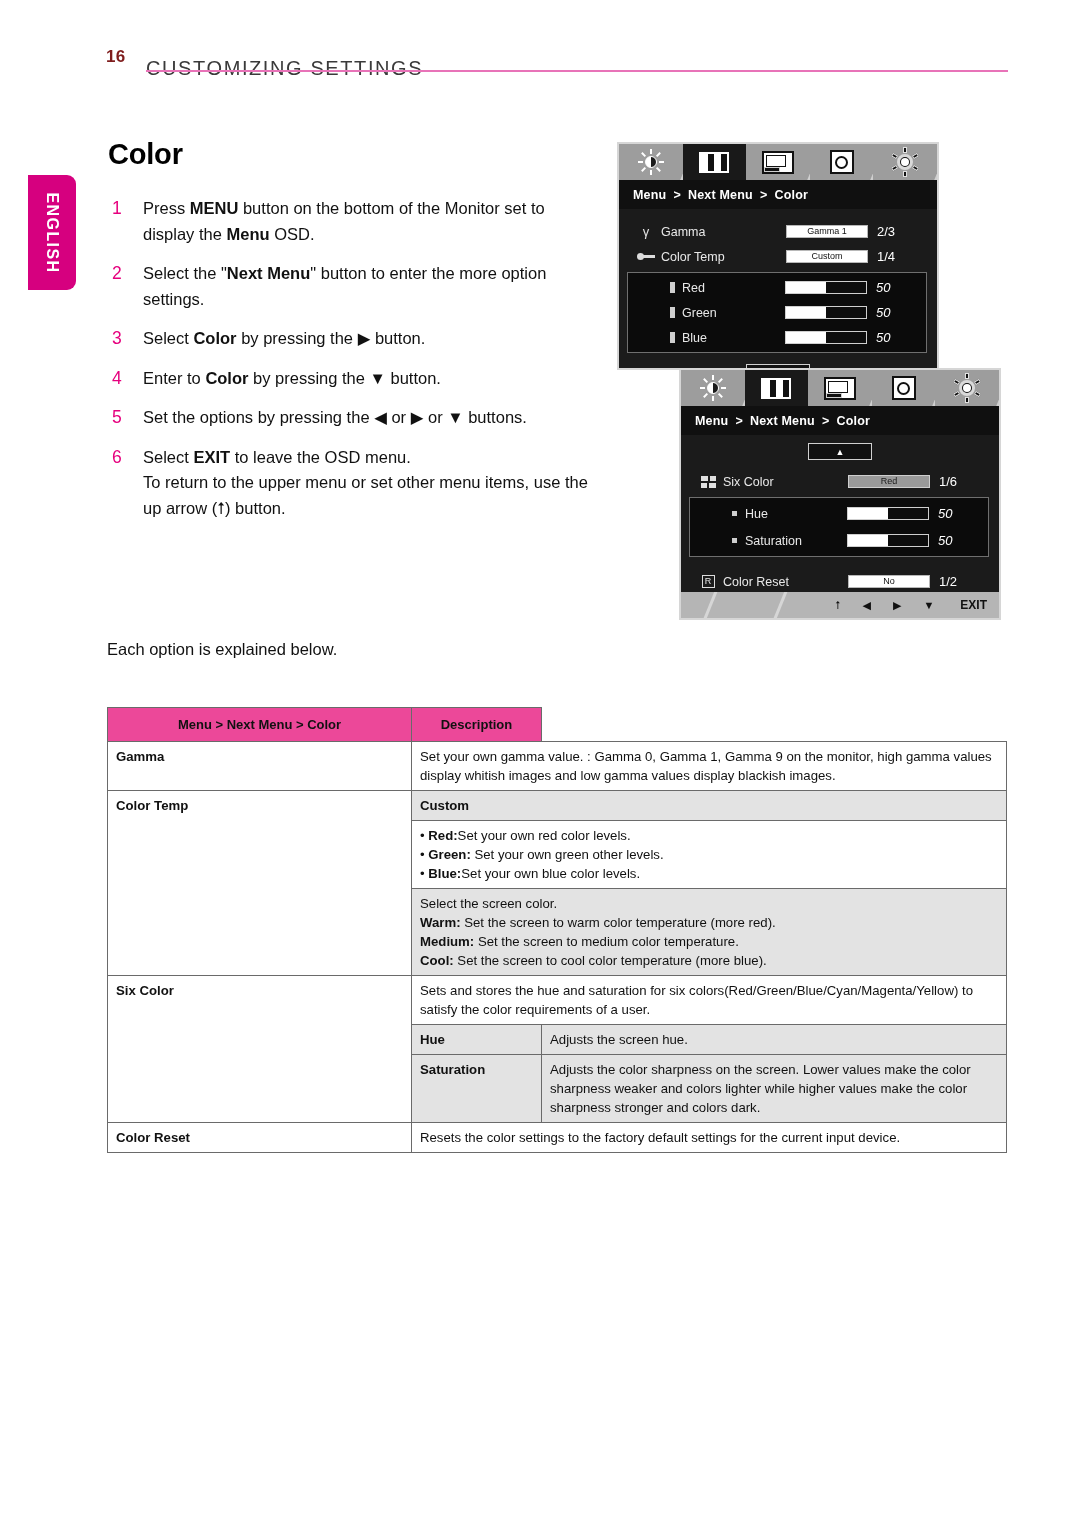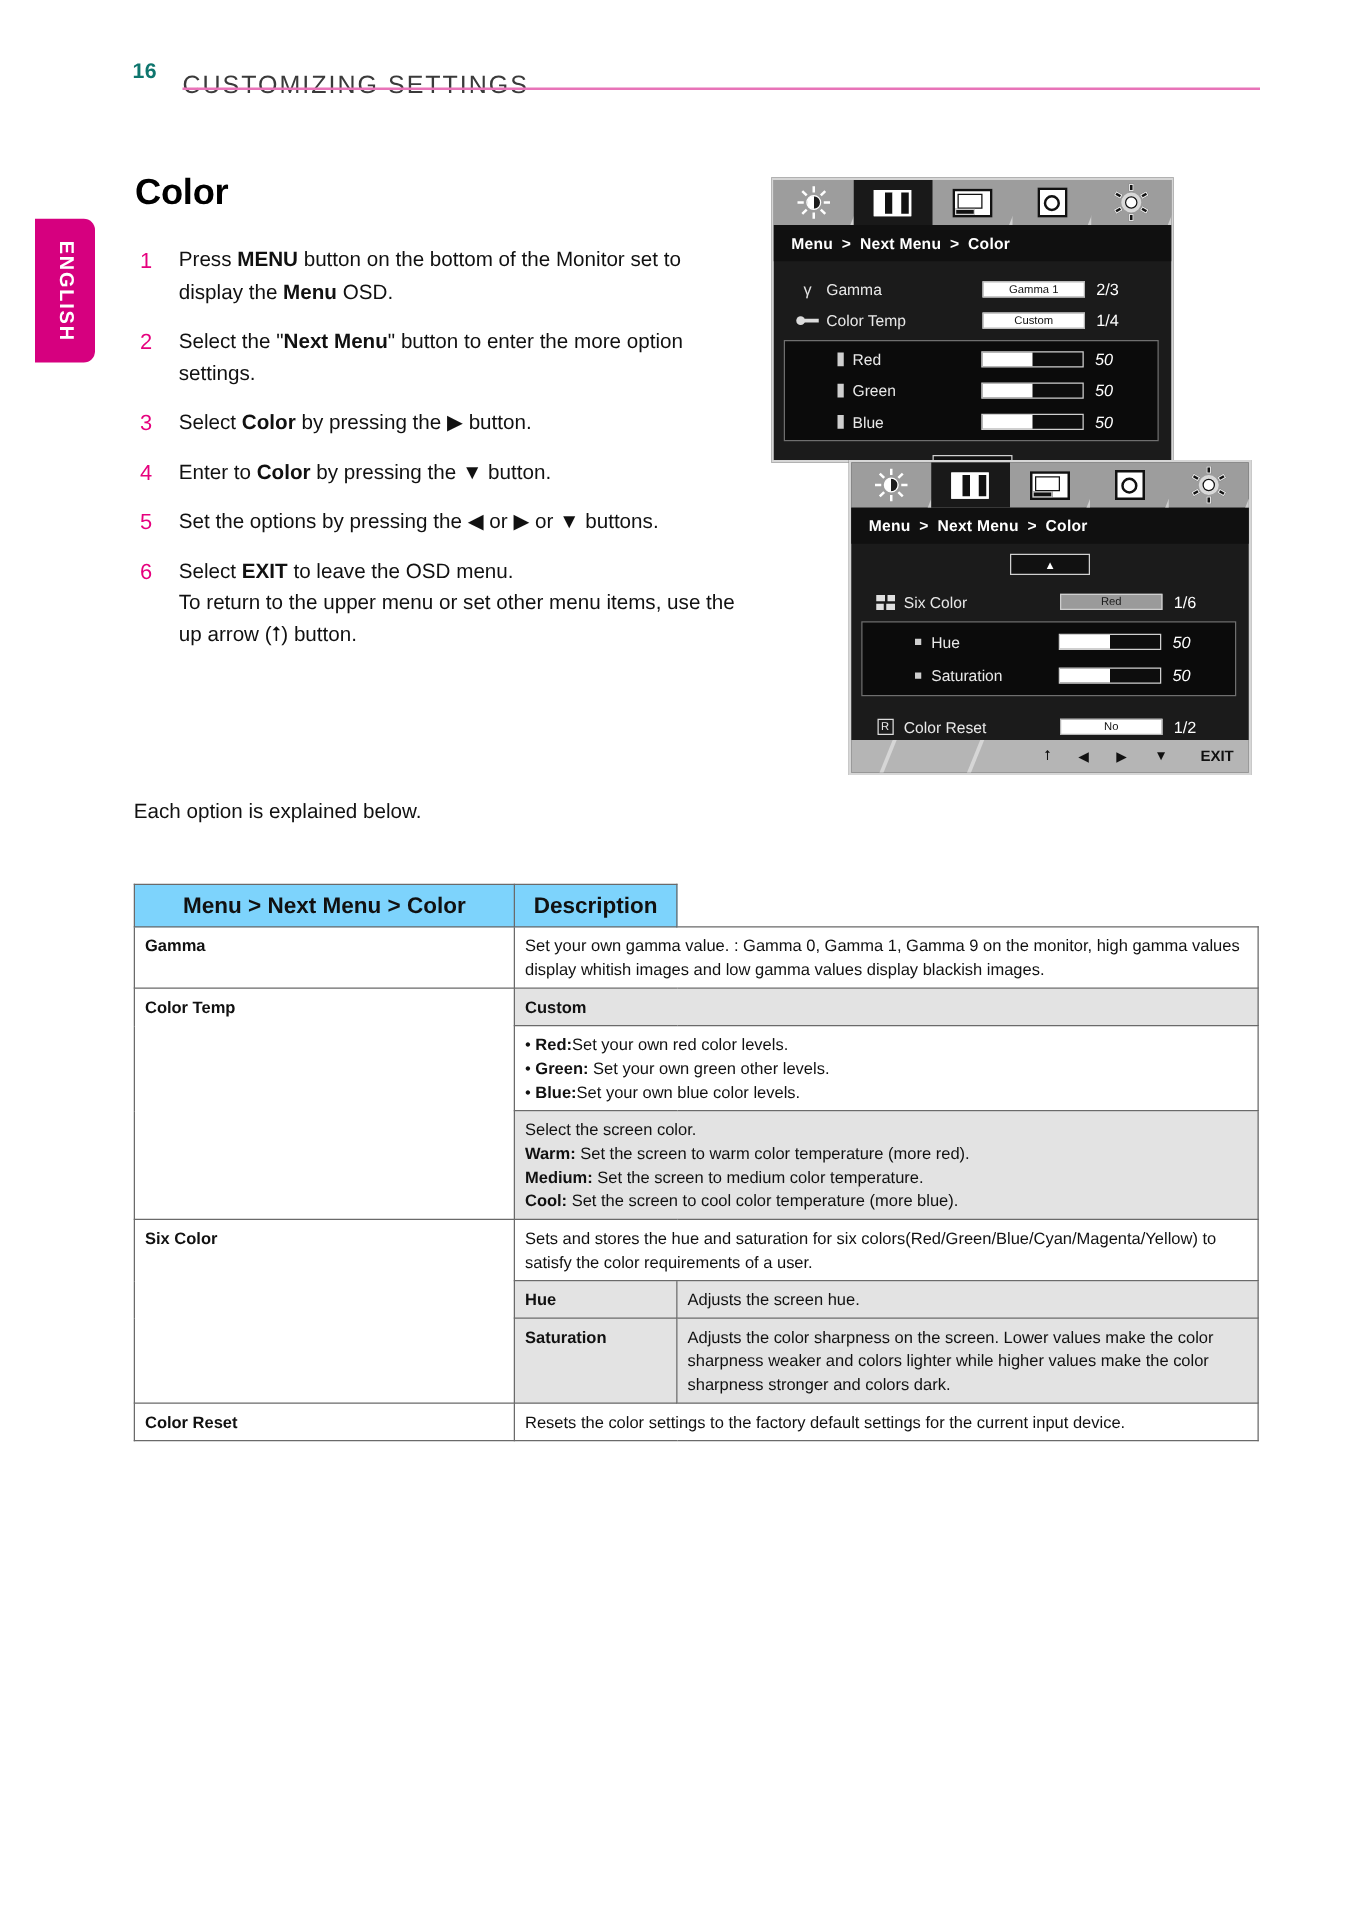--- a/index.html
+++ b/index.html
@@ -21,21 +21,21 @@
     position: absolute;
     left: 0; top: 0;
     width: 1080px; height: 90px;
   }
   .page-num {
     position: absolute;
     left: 106px; top: 47px;
     font-size: 17px;
     font-weight: bold;
     letter-spacing: 0.3px;
-    color: #0f766e;
+    color: #7f1d1d;
   }
   .header-title {
     position: absolute;
     left: 146px; top: 57px;
     font-size: 20px;
     letter-spacing: 1.6px;
     color: #3a3a3a;
     font-weight: 400;
   }
   .header-rule {
@@ -396,24 +396,24 @@
     font-size: 13.2px;
     color: #111;
   }
   .opt-table td, .opt-table th {
     border: 1px solid #6a6a6a;
     padding: 5px 8px;
     vertical-align: top;
     line-height: 19px;
   }
   .opt-table th {
-    background: #7dd3fc;
+    background: #ec4899;
     text-align: center;
     font-weight: bold;
-    font-size: 18px;
+    font-size: 13px;
     padding: 7px 8px;
   }
   .col-a { width: 287px; }
   .td-label { font-weight: bold; background: #fff; }
   .shaded { background: #e3e3e3; }
   .plain { background: #ffffff; }
   .sub-label { font-weight: bold; width: 113px; }
 </style>
 </head>
 <body>

